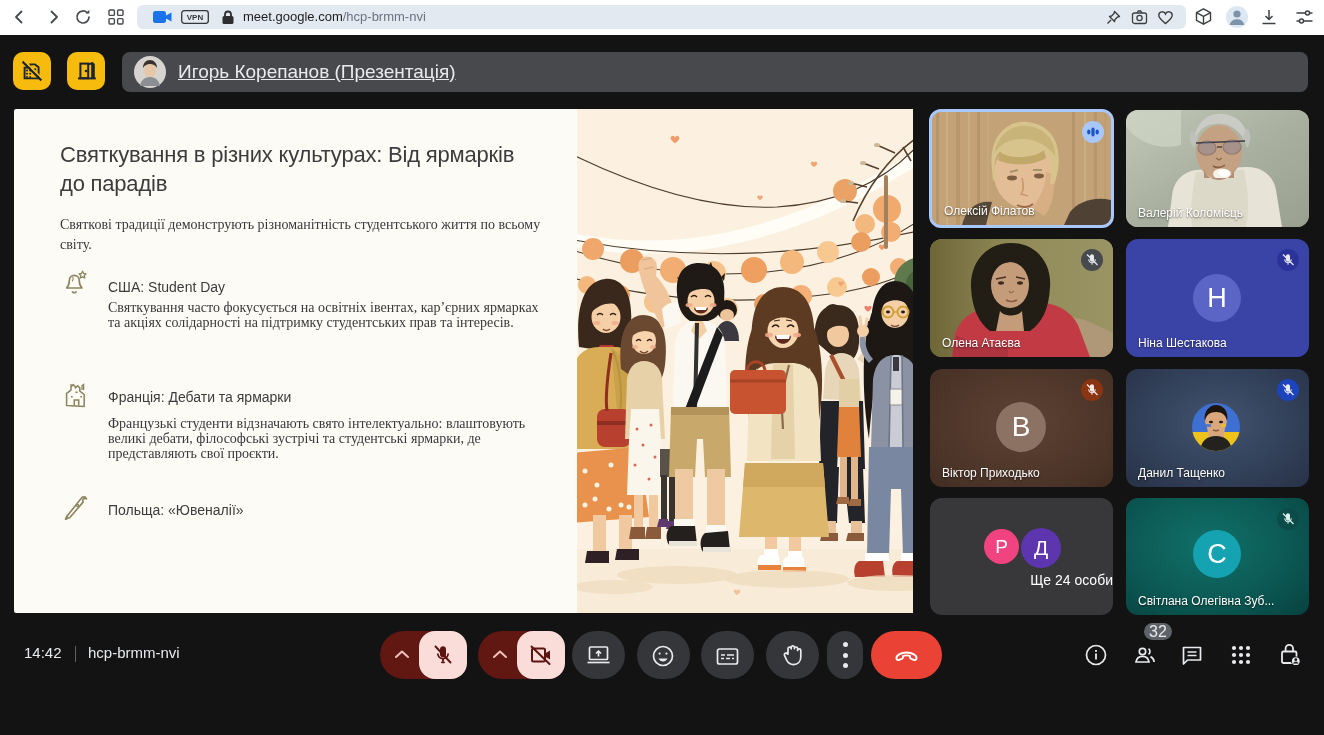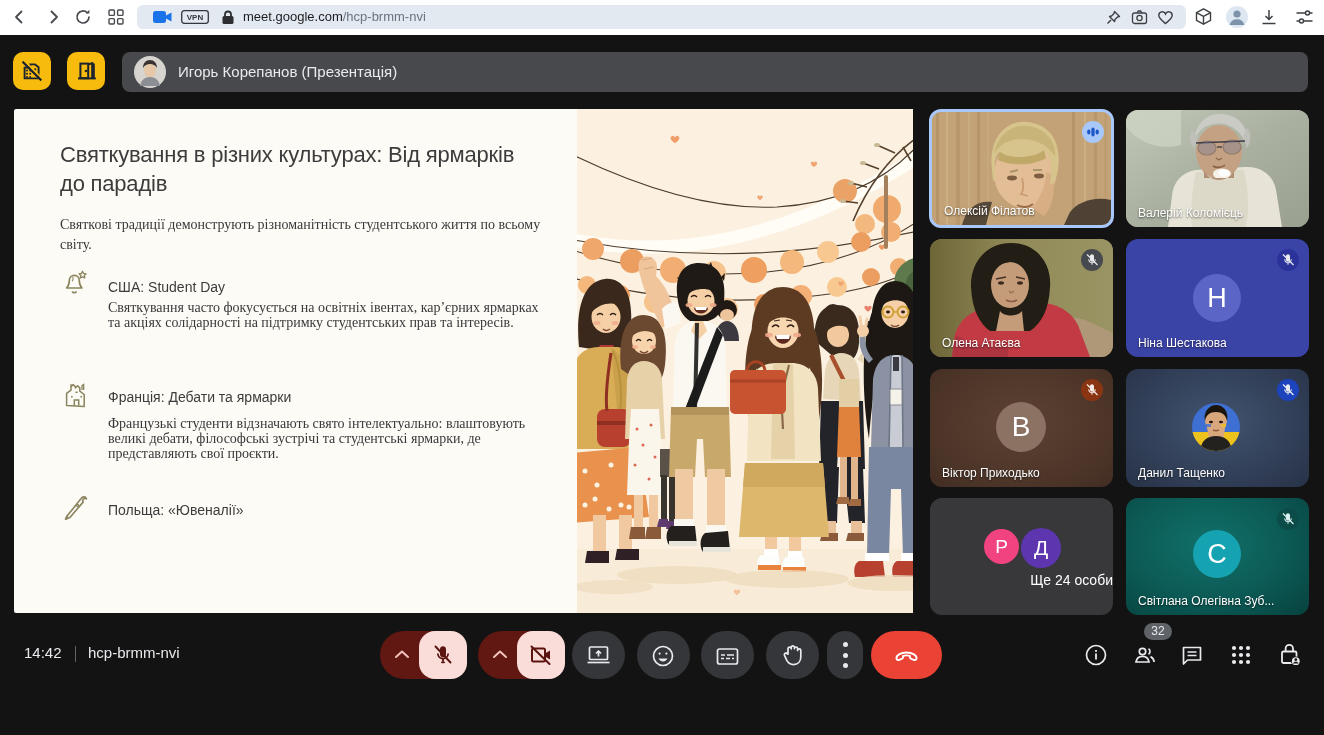--- a/index.html
+++ b/index.html
@@ -7,21 +7,21 @@
   #stage{position:absolute;left:0;top:0;width:1324px;height:688px;overflow:hidden;}
   .abs{position:absolute;}
   
   #browser{position:absolute;left:0;top:0;width:1324px;height:35px;background:#ffffff;}
   #addr{position:absolute;left:137px;top:5px;width:1049px;height:24px;background:#e3e9f1;border-radius:6px;}
   .urltext{position:absolute;left:106px;top:0;height:24px;line-height:24px;font-size:13px;color:#1d1d1f;}
   .urltext .gray{color:#6b7280;}
   
   .ybtn{position:absolute;width:38px;height:38px;border-radius:10px;background:#f7bb0d;}
   #titlebar{position:absolute;left:122px;top:52px;width:1186px;height:40px;border-radius:8px;background:#47494d;}
-  #titlebar .t{position:absolute;left:56px;top:0;height:40px;line-height:40px;color:#e9eaec;font-size:15px;}
+  #titlebar .t{position:absolute;left:56px;top:0;height:40px;line-height:40px;color:#e9eaec;font-size:19px;text-decoration:underline;}
   
   #slide{position:absolute;left:14px;top:109px;width:899px;height:504px;background:#fdfbf6;border-radius:2px;overflow:hidden;}
   #slide .title{position:absolute;left:46px;top:31px;width:600px;font-size:22px;line-height:29px;color:#3c3c3c;letter-spacing:-0.2px;}
   #slide .lead{position:absolute;left:46px;top:106px;width:500px;font-family:"Liberation Serif",serif;font-size:14px;line-height:20px;color:#39393b;}
   .sec-h{position:absolute;font-size:14px;color:#3c3c3c;}
   .sec-p{position:absolute;font-family:"Liberation Serif",serif;font-size:14px;line-height:15px;color:#39393b;}
   .sic{position:absolute;left:46px;width:33px;height:33px;}
   
   .tile{position:absolute;border-radius:12px;overflow:hidden;}
   .tname{position:absolute;left:12px;bottom:7px;color:#fff;font-size:12px;text-shadow:0 1px 2px rgba(0,0,0,.6);white-space:nowrap;}
@@ -742,21 +742,21 @@
     <svg class="abs" style="left:1278px;top:642px" width="25" height="26" viewBox="0 0 25 26">
         <g fill="none" stroke="#e8eaed" stroke-width="1.8">
           <rect x="4" y="9.5" width="14.5" height="11.5" rx="1.5"></rect>
           <path d="M7.6 9.5V6.6a3.7 3.7 0 0 1 7.4 0V9.5"></path>
         </g>
         <circle cx="17.8" cy="19.2" r="4.8" fill="#131313"></circle>
         <circle cx="17.8" cy="19.2" r="3.9" fill="#e8eaed"></circle>
         <circle cx="17.8" cy="17.7" r="1.4" fill="#131313"></circle>
         <path d="M15 21.6c.5-1.2 1.5-1.8 2.8-1.8s2.3.6 2.8 1.8z" fill="#131313"></path>
       </svg>
-    <div class="abs" style="left:1144px;top:623px;width:28px;height:17px;border-radius:9px;background:#5f6368;color:#e8eaed;font-size:12px;text-align:center;line-height:17px">32</div>
+    <div class="abs" style="left:1144px;top:623px;width:28px;height:17px;border-radius:9px;background:#5f6368;color:#e8eaed;font-size:16px;text-align:center;line-height:17px">32</div>
   </div>
 
   <div id="taskbar">
     <div class="abs" style="left:0;top:0;width:6px;height:40px;background:#3a4144"></div>
 
     <div class="abs" style="left:10px;top:1px;width:59px;height:38px;background:rgba(235,140,140,.55);border:1px solid rgba(255,200,200,.8);box-sizing:border-box"></div>
     <svg class="abs" style="left:24px;top:5px" width="30" height="30" viewBox="0 0 30 30">
       <defs>
           <linearGradient id="opg" x1="0" y1="0" x2="0" y2="1">
             <stop offset="0" stop-color="#f7403c"></stop>

